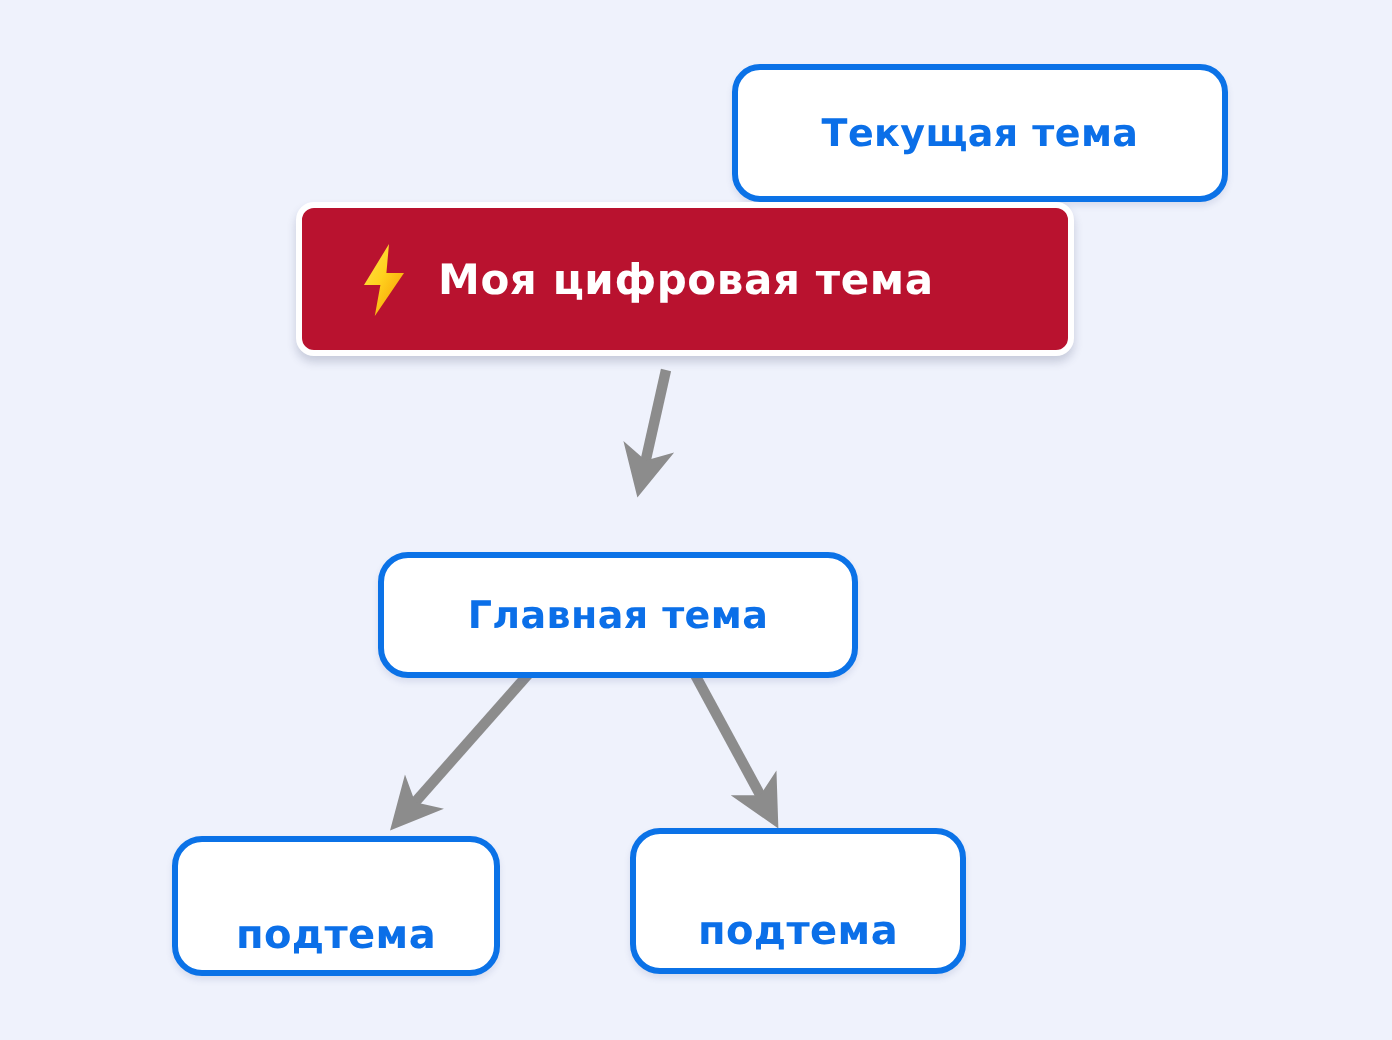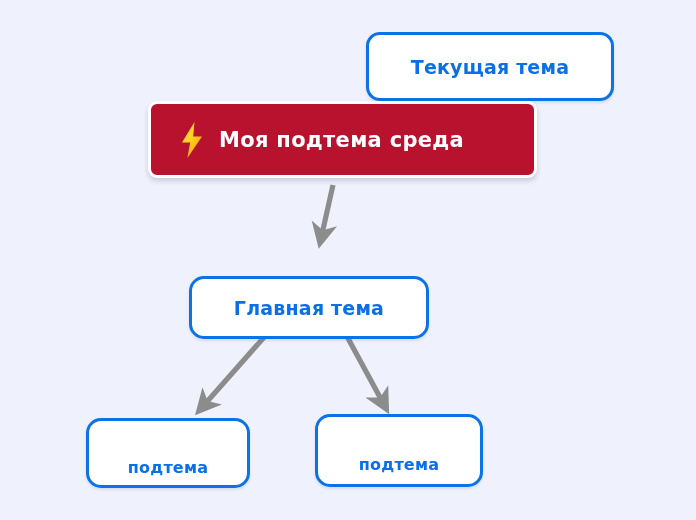--- a/index.html
+++ b/index.html
@@ -80,21 +80,21 @@
     height: 70px;
     border-radius: 15px;
   }
   #node-sub-right {
     left: 315px;
     top: 414px;
     width: 168px;
     height: 73px;
     border-radius: 15px;
   }
-  .node-sub .node-label { font-size: 16px; margin-top: 28px; }
+  .node-sub .node-label { font-size: 20px; margin-top: 28px; }
 
   
   #node-root {
     left: 148px;
     top: 101px;
     width: 389px;
     height: 77px;
     background: #b9122f;
     border: 3px solid #ffffff;
     border-radius: 9px;
@@ -150,21 +150,21 @@
     <svg class="bolt-icon" viewBox="0 0 26 38" aria-hidden="true">
       <defs>
         <linearGradient id="boltGrad" x1="0" y1="0" x2="1" y2="1">
           <stop offset="0%" stop-color="#ffe14d"></stop>
           <stop offset="45%" stop-color="#ffd21e"></stop>
           <stop offset="100%" stop-color="#f59400"></stop>
         </linearGradient>
       </defs>
       <path d="M15.5 1 L3 21.5 L11.2 21.5 L8.4 37 L23 15.5 L14.2 15.5 Z" fill="url(#boltGrad)"></path>
     </svg>
-    <span class="root-label">Моя подтема среда</span>
+    <span class="root-label">Моя цифровая тема</span>
   </div>
 
   <div class="node node-topic" id="node-main">
     <span class="node-label">Главная тема</span>
   </div>
 
   <div class="node node-topic node-sub" id="node-sub-left">
     <span class="node-label">подтема</span>
   </div>
 

